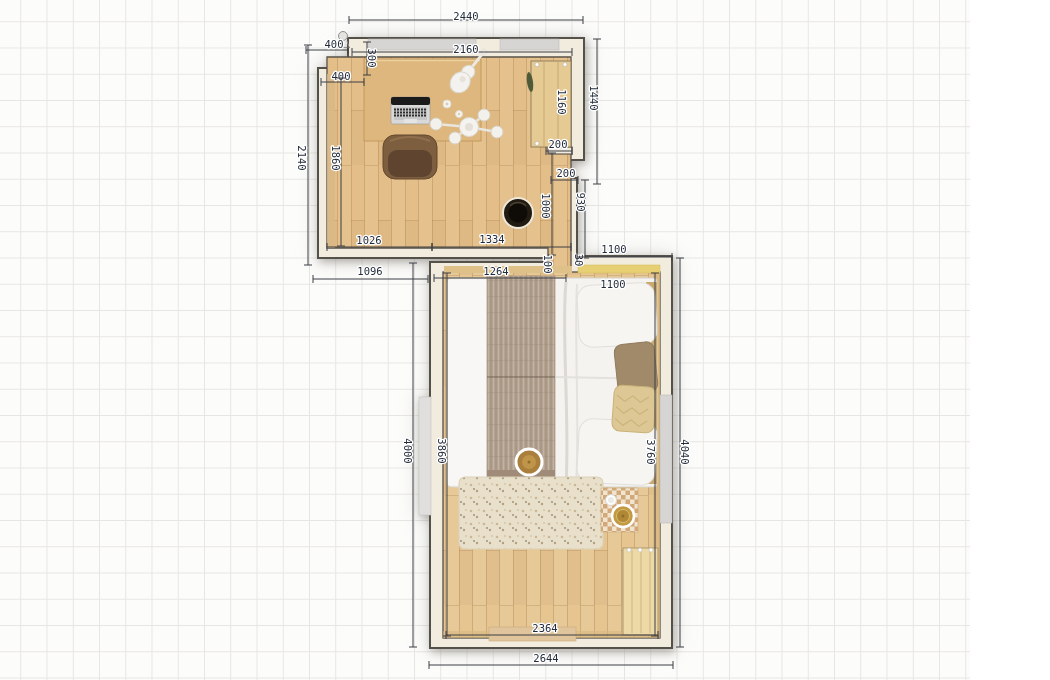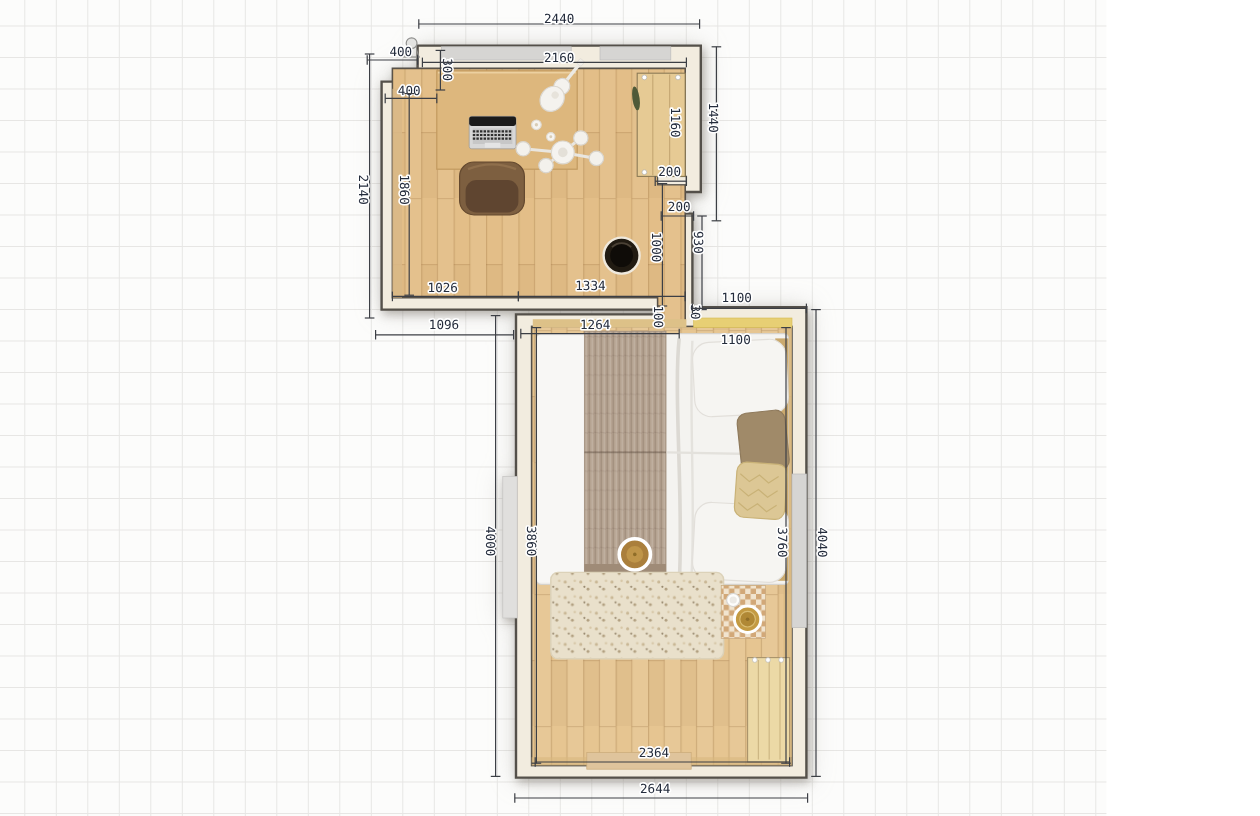--- a/index.html
+++ b/index.html
@@ -4,20 +4,21 @@
 <style>
   html,body{margin:0;padding:0;background:#ffffff;}
   .canvas{
     position:relative;width:922px;height:680px;overflow:hidden;
     background-color:var(--canvas-bg,#fcfcfb);
     background-image:
       linear-gradient(to right, var(--grid-line,#e7e6e4) 1px, transparent 1px),
       linear-gradient(to bottom, var(--grid-line,#e7e6e4) 1px, transparent 1px);
     background-size:26.25px 26.25px;
     background-position:-6px -5px;
+    padding-left:48px;
   }
   svg{position:absolute;left:0;top:0;}
   .dim-text{
     font-family:"DejaVu Sans Mono","Liberation Mono",monospace;
     font-size:10.5px;
     fill:var(--dim-text,#242c3c);
     paint-order:stroke;
     stroke:#ffffff;stroke-width:2.6px;stroke-linejoin:round;
     text-anchor:middle;dominant-baseline:central;
   }

